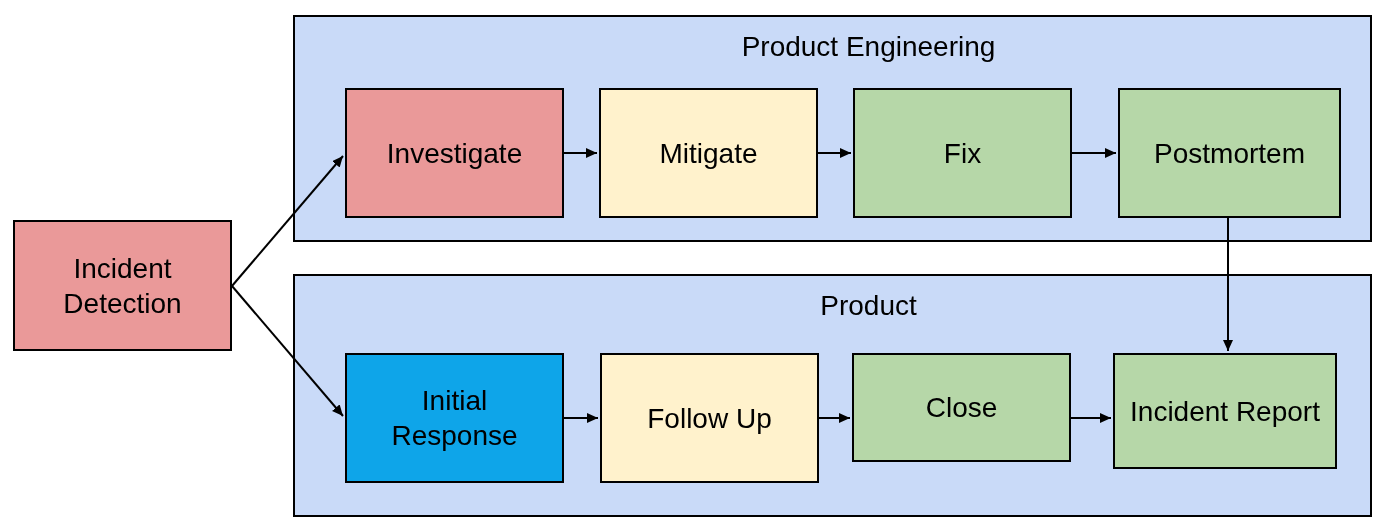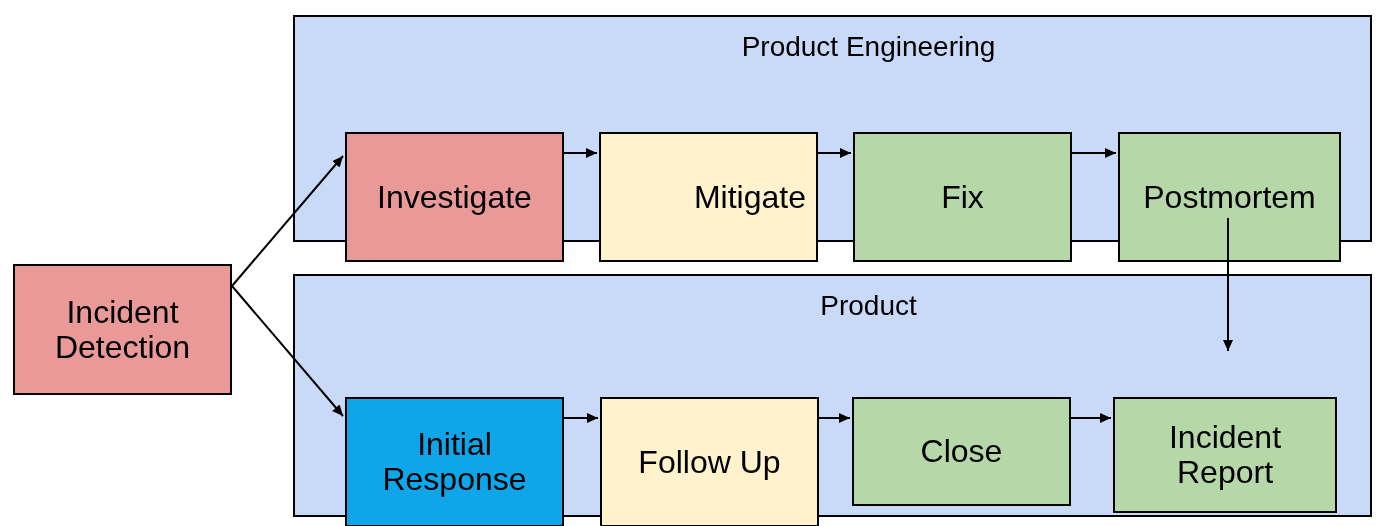--- a/index.html
+++ b/index.html
@@ -30,24 +30,23 @@
     padding-left: 36px;
   }
   .node {
     position: absolute;
     border: 2px solid #000000;
     box-sizing: border-box;
     display: flex;
     align-items: center;
     justify-content: center;
     text-align: center;
-    font-size: 32px;
+    font-size: 28px;
     line-height: 35px;
     padding: 0 10px;
-    margin-top: 44px;
   }
   #lane-product-engineering { left: 293px; top: 15px;  width: 1079px; height: 227px; }
   #lane-support             { left: 293px; top: 274px; width: 1079px; height: 243px; }
 
   #node-incident-detection  { left: 13px;  top: 220px; width: 219px; height: 131px; }
 
   
   #step-investigate { left: 50px;  top: 71px; width: 219px; height: 130px; }
   #step-mitigate    { left: 304px; top: 71px; width: 219px; height: 130px; }
   #step-fix         { left: 558px; top: 71px; width: 219px; height: 130px; }
@@ -76,21 +75,21 @@
   <div class="node" id="node-incident-detection" style="background-color: rgb(234, 153, 153);">
     <span>Incident Detection</span>
   </div>
 
   <div class="lane" id="lane-product-engineering" style="background-color: rgb(201, 218, 248);">
     <div class="lane-title">Product Engineering</div>
 
     <div class="node" id="step-investigate" style="background-color: rgb(234, 153, 153);">
       <span>Investigate</span>
     </div>
-    <div class="node" id="step-mitigate" style="background-color: rgb(255, 242, 204); justify-content: flex-end;">
+    <div class="node" id="step-mitigate" style="background-color: rgb(255, 242, 204);">
       <span>Mitigate</span>
     </div>
     <div class="node" id="step-fix" style="background-color: rgb(182, 215, 168);">
       <span>Fix</span>
     </div>
     <div class="node" id="step-postmortem" style="background-color: rgb(182, 215, 168);">
       <span>Postmortem</span>
     </div>
   </div>
 

